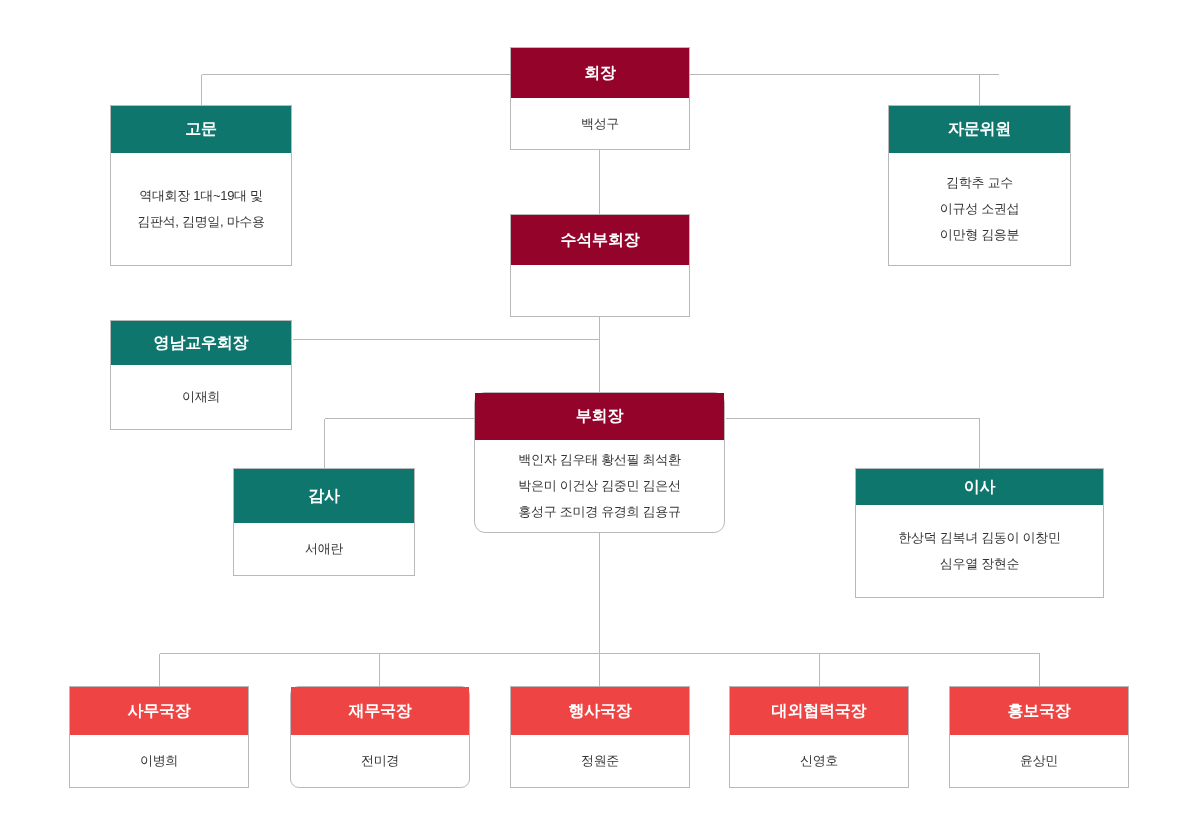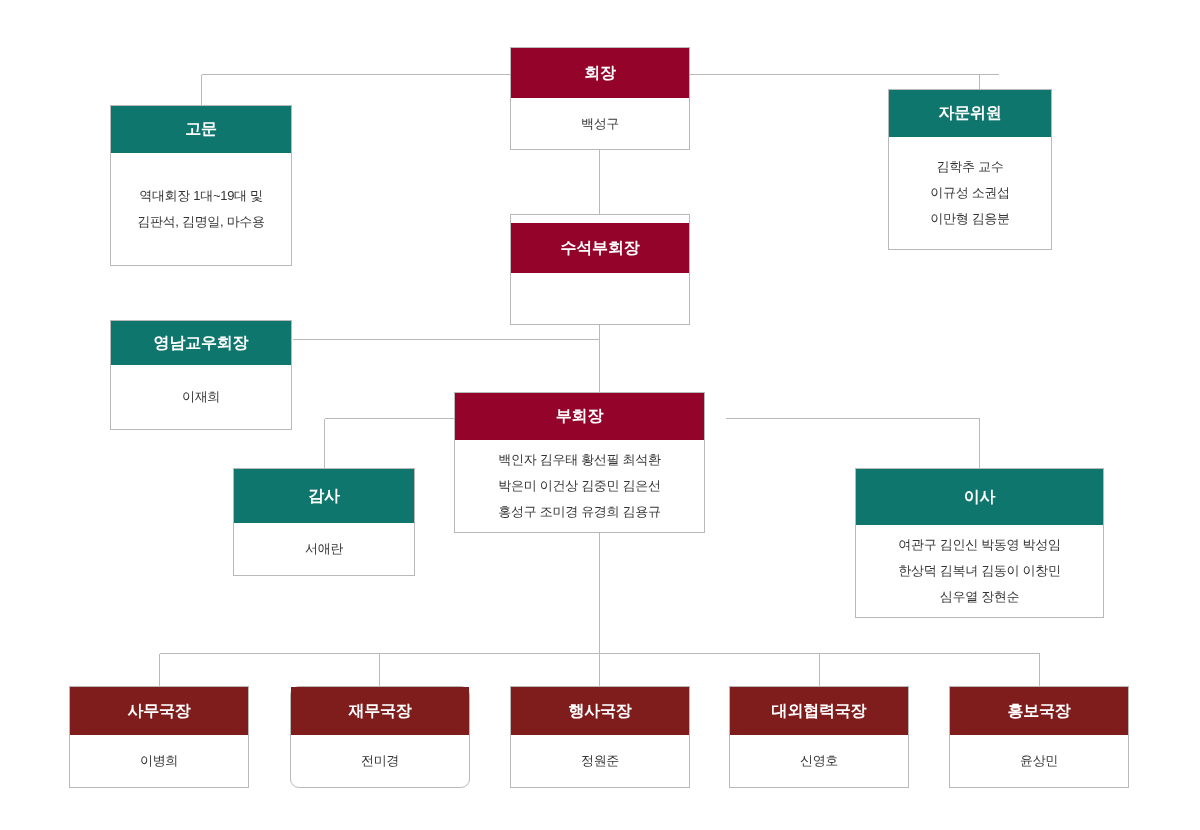--- a/index.html
+++ b/index.html
@@ -57,53 +57,53 @@
     justify-content: center;
     text-align: center;
     padding: 4px 6px;
   }
   .node-body .line {
     line-height: 26px;
     white-space: nowrap;
   }
   .lvl-primary .node-header   { background: #93032a; }
   .lvl-secondary .node-header { background: #0f766e; }
-  .lvl-dept .node-header      { background: #7f1d1d; }
+  .lvl-dept .node-header      { background: #ef4444; }
 
   
   #node-chairman      { left: 510px; top: 47px;  width: 180px; }
   #node-chairman .node-header { height: 50px; text-align: right; }
   #node-chairman .node-body   { height: 51px; }
 
   #node-advisor       { left: 110px; top: 105px; width: 182px; }
   #node-advisor .node-header { height: 47px; }
   #node-advisor .node-body   { height: 112px; }
 
-  #node-advisory-committee { left: 888px; top: 89px; width: 164px; }
+  #node-advisory-committee { left: 888px; top: 105px; width: 183px; }
   #node-advisory-committee .node-header { height: 47px; }
   #node-advisory-committee .node-body   { height: 112px; }
 
   #node-senior-vice-chairman { left: 510px; top: 214px; width: 180px; }
-  #node-senior-vice-chairman .node-header { height: 50px; margin-top: 8px; }
+  #node-senior-vice-chairman .node-header { height: 50px; }
   #node-senior-vice-chairman .node-body   { height: 51px; }
 
   #node-yeongnam      { left: 110px; top: 320px; width: 182px; }
   #node-yeongnam .node-header { height: 44px; }
   #node-yeongnam .node-body   { height: 64px; }
 
-  #node-vice-chairman { left: 454px; top: 392px; width: 251px; }
+  #node-vice-chairman { left: 474px; top: 392px; width: 251px; border-radius: 11px; }
   #node-vice-chairman .node-header { height: 47px; }
   #node-vice-chairman .node-body   { height: 92px; }
 
   #node-auditor       { left: 233px; top: 468px; width: 182px; }
   #node-auditor .node-header { height: 54px; }
   #node-auditor .node-body   { height: 52px; }
 
   #node-director      { left: 855px; top: 468px; width: 249px; }
-  #node-director .node-header { height: 56px; }
+  #node-director .node-header { height: 36px; }
   #node-director .node-body   { height: 92px; }
 
   .dept { top: 686px; width: 180px; }
   .dept .node-header { height: 48px; }
   .dept .node-body   { height: 52px; }
   #node-dept-admin    { left: 69px; }
   #node-dept-finance  { left: 290px; border-radius: 9px; }
   #node-dept-events   { left: 510px; }
   #node-dept-external { left: 729px; }
   #node-dept-pr       { left: 949px; }
@@ -190,21 +190,20 @@
   <div class="node lvl-secondary" id="node-auditor">
     <div class="node-header">감사</div>
     <div class="node-body">
       <div class="line">서애란</div>
     </div>
   </div>
 
   <div class="node lvl-secondary" id="node-director">
     <div class="node-header">이사</div>
     <div class="node-body">
-      <div class="line">여관구 김인신 박동영 박성임</div>
       <div class="line">한상덕 김복녀 김동이 이창민</div>
       <div class="line">심우열 장현순</div>
     </div>
   </div>
 
   <div class="node lvl-dept dept" id="node-dept-admin">
     <div class="node-header">사무국장</div>
     <div class="node-body">
       <div class="line">이병희</div>
     </div>

